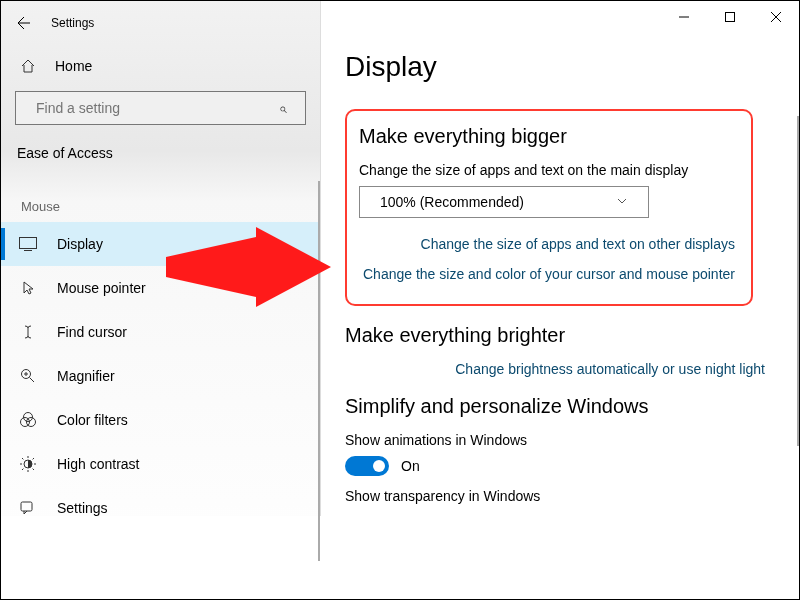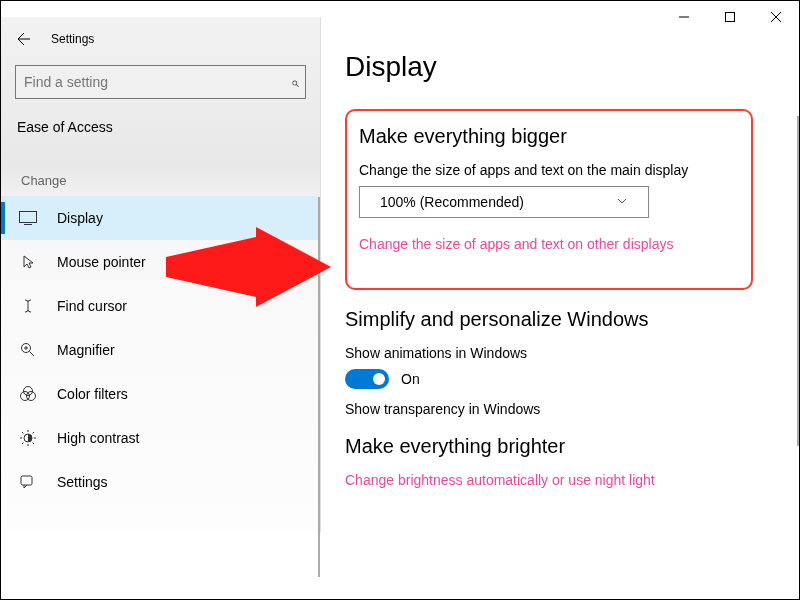--- a/index.html
+++ b/index.html
@@ -7,21 +7,21 @@
   body {
     width: 800px;
     height: 600px;
     border: 1px solid #000;
     overflow: hidden;
     background: #fff;
     position: relative;
   }
   .sidebar {
     position: absolute;
-    left: 0; top: 16px;
+    left: 0; top: 0;
     width: 320px; height: 515px;
     background: linear-gradient(to bottom, #f2f2f2 0px, #e8e8e8 150px, #f7f7f7 200px, #ffffff 600px);
     border-right: 1px solid #ddd;
   }
   .topbar {
     height: 44px;
     display: flex;
     align-items: center;
   }
   .back-btn {
@@ -61,21 +61,21 @@
   .home-row .icon { width: 22px; display:inline-flex; justify-content:center; margin-right: 16px; font-size:16px; color:#333;}
   .search-wrap {
     margin: 4px 14px 10px 14px;
   }
   .search-box {
     height: 34px;
     border: 1px solid #777;
     background: #f0f0f0;
     display: flex;
     align-items: center;
-    padding: 0 6px;
+    padding: 0 18px;
   }
   .search-box input {
     flex: 1;
     border: none;
     background: transparent;
     outline: none;
     font-size: 14px;
     color: #555;
   }
   .search-box .icon {
@@ -148,24 +148,25 @@
     height: 32px;
     border: 1px solid #888;
     display: flex;
     align-items: center;
     padding: 0 20px;
     font-size: 14px;
     justify-content: space-between;
     margin-bottom: 18px;
   }
   .link {
-    color: #ec4899;
+    color: #0c4a6e;
     font-size: 14px;
     margin-bottom: 14px;
     cursor: pointer;
+    text-align: right;
   }
   .section {
     margin-top: 18px;
     margin-right: 24px;
   }
   .toggle-row {
     display: flex; align-items: center;
     margin: 6px 0 12px 0;
   }
   .toggle {
@@ -213,30 +214,38 @@
 <div class="sidebar">
   <div class="topbar">
     <div class="back-btn">
       <svg width="16" height="16" viewBox="0 0 16 16">
           <path d="M9 2 L3 8 L9 14 M3 8 L15 8" stroke="#000" stroke-width="1" fill="none"></path>
         </svg>
     </div>
     <div class="win-title">Settings</div>
   </div>
 
+  <div class="home-row">
+    <span class="icon">
+      <svg width="16" height="16" viewBox="0 0 16 16">
+          <path d="M2 8 L8 2 L14 8 M4 7 V14 H12 V7" stroke="#333" stroke-width="1" fill="none"></path>
+        </svg>
+    </span>
+    <span>Home</span>
+  </div>
 
   <div class="search-wrap">
     <div class="search-box">
       <input type="text" placeholder="Find a setting" style="">
       <span class="icon">⌕</span>
     </div>
   </div>
 
   <div class="category">Ease of Access</div>
-  <div class="group-label">Change</div>
+  <div class="group-label">Mouse</div>
 
   <div class="nav-item active">
     <span class="icon">
       <svg width="18" height="14" viewBox="0 0 18 14">
           <rect x="0.5" y="0.5" width="17" height="11" stroke="#333" fill="none"></rect>
           <line x1="5" y1="13.5" x2="13" y2="13.5" stroke="#333"></line>
         </svg>
     </span>
     <span>Display</span>
   </div>
@@ -334,37 +343,38 @@
     <div class="highlight-box">
       <div class="sec-heading">Make everything bigger</div>
       <div class="sub-label">Change the size of apps and text on the main display</div>
       <div class="dropdown">
         <span>100% (Recommended)</span>
         <span><svg width="12" height="12" viewBox="0 0 12 12">
               <path d="M2 4 L6 8 L10 4" stroke="#555" fill="none"></path>
             </svg></span>
       </div>
       <div class="link">Change the size of apps and text on other displays</div>
+      <div class="link" style="margin-bottom:0">Change the size and color of your cursor and mouse pointer</div>
+    </div>
+
+    <div class="section">
+      <div class="sec-heading">Make everything brighter</div>
+      <div class="link">Change brightness automatically or use night light</div>
     </div>
 
     <div class="section">
       <div class="sec-heading">Simplify and personalize Windows</div>
       <div class="sub-label">Show animations in Windows</div>
       <div class="toggle-row">
         <div class="toggle">
             <div class="knob"></div>
           </div>
         <div class="toggle-label">On</div>
       </div>
       <div class="sub-label">Show transparency in Windows</div>
     </div>
-
-    <div class="section">
-      <div class="sec-heading">Make everything brighter</div>
-      <div class="link">Change brightness automatically or use night light</div>
-    </div>
   </div>
   <div class="scroll-track"></div>
 </div>
 
 <svg class="arrow" width="170" height="90">
   <polygon points="0,30 90,10 90,0 165,40 90,80 90,70 0,50" fill="#ff1a1a"></polygon>
 </svg>
 
 </body></html>

